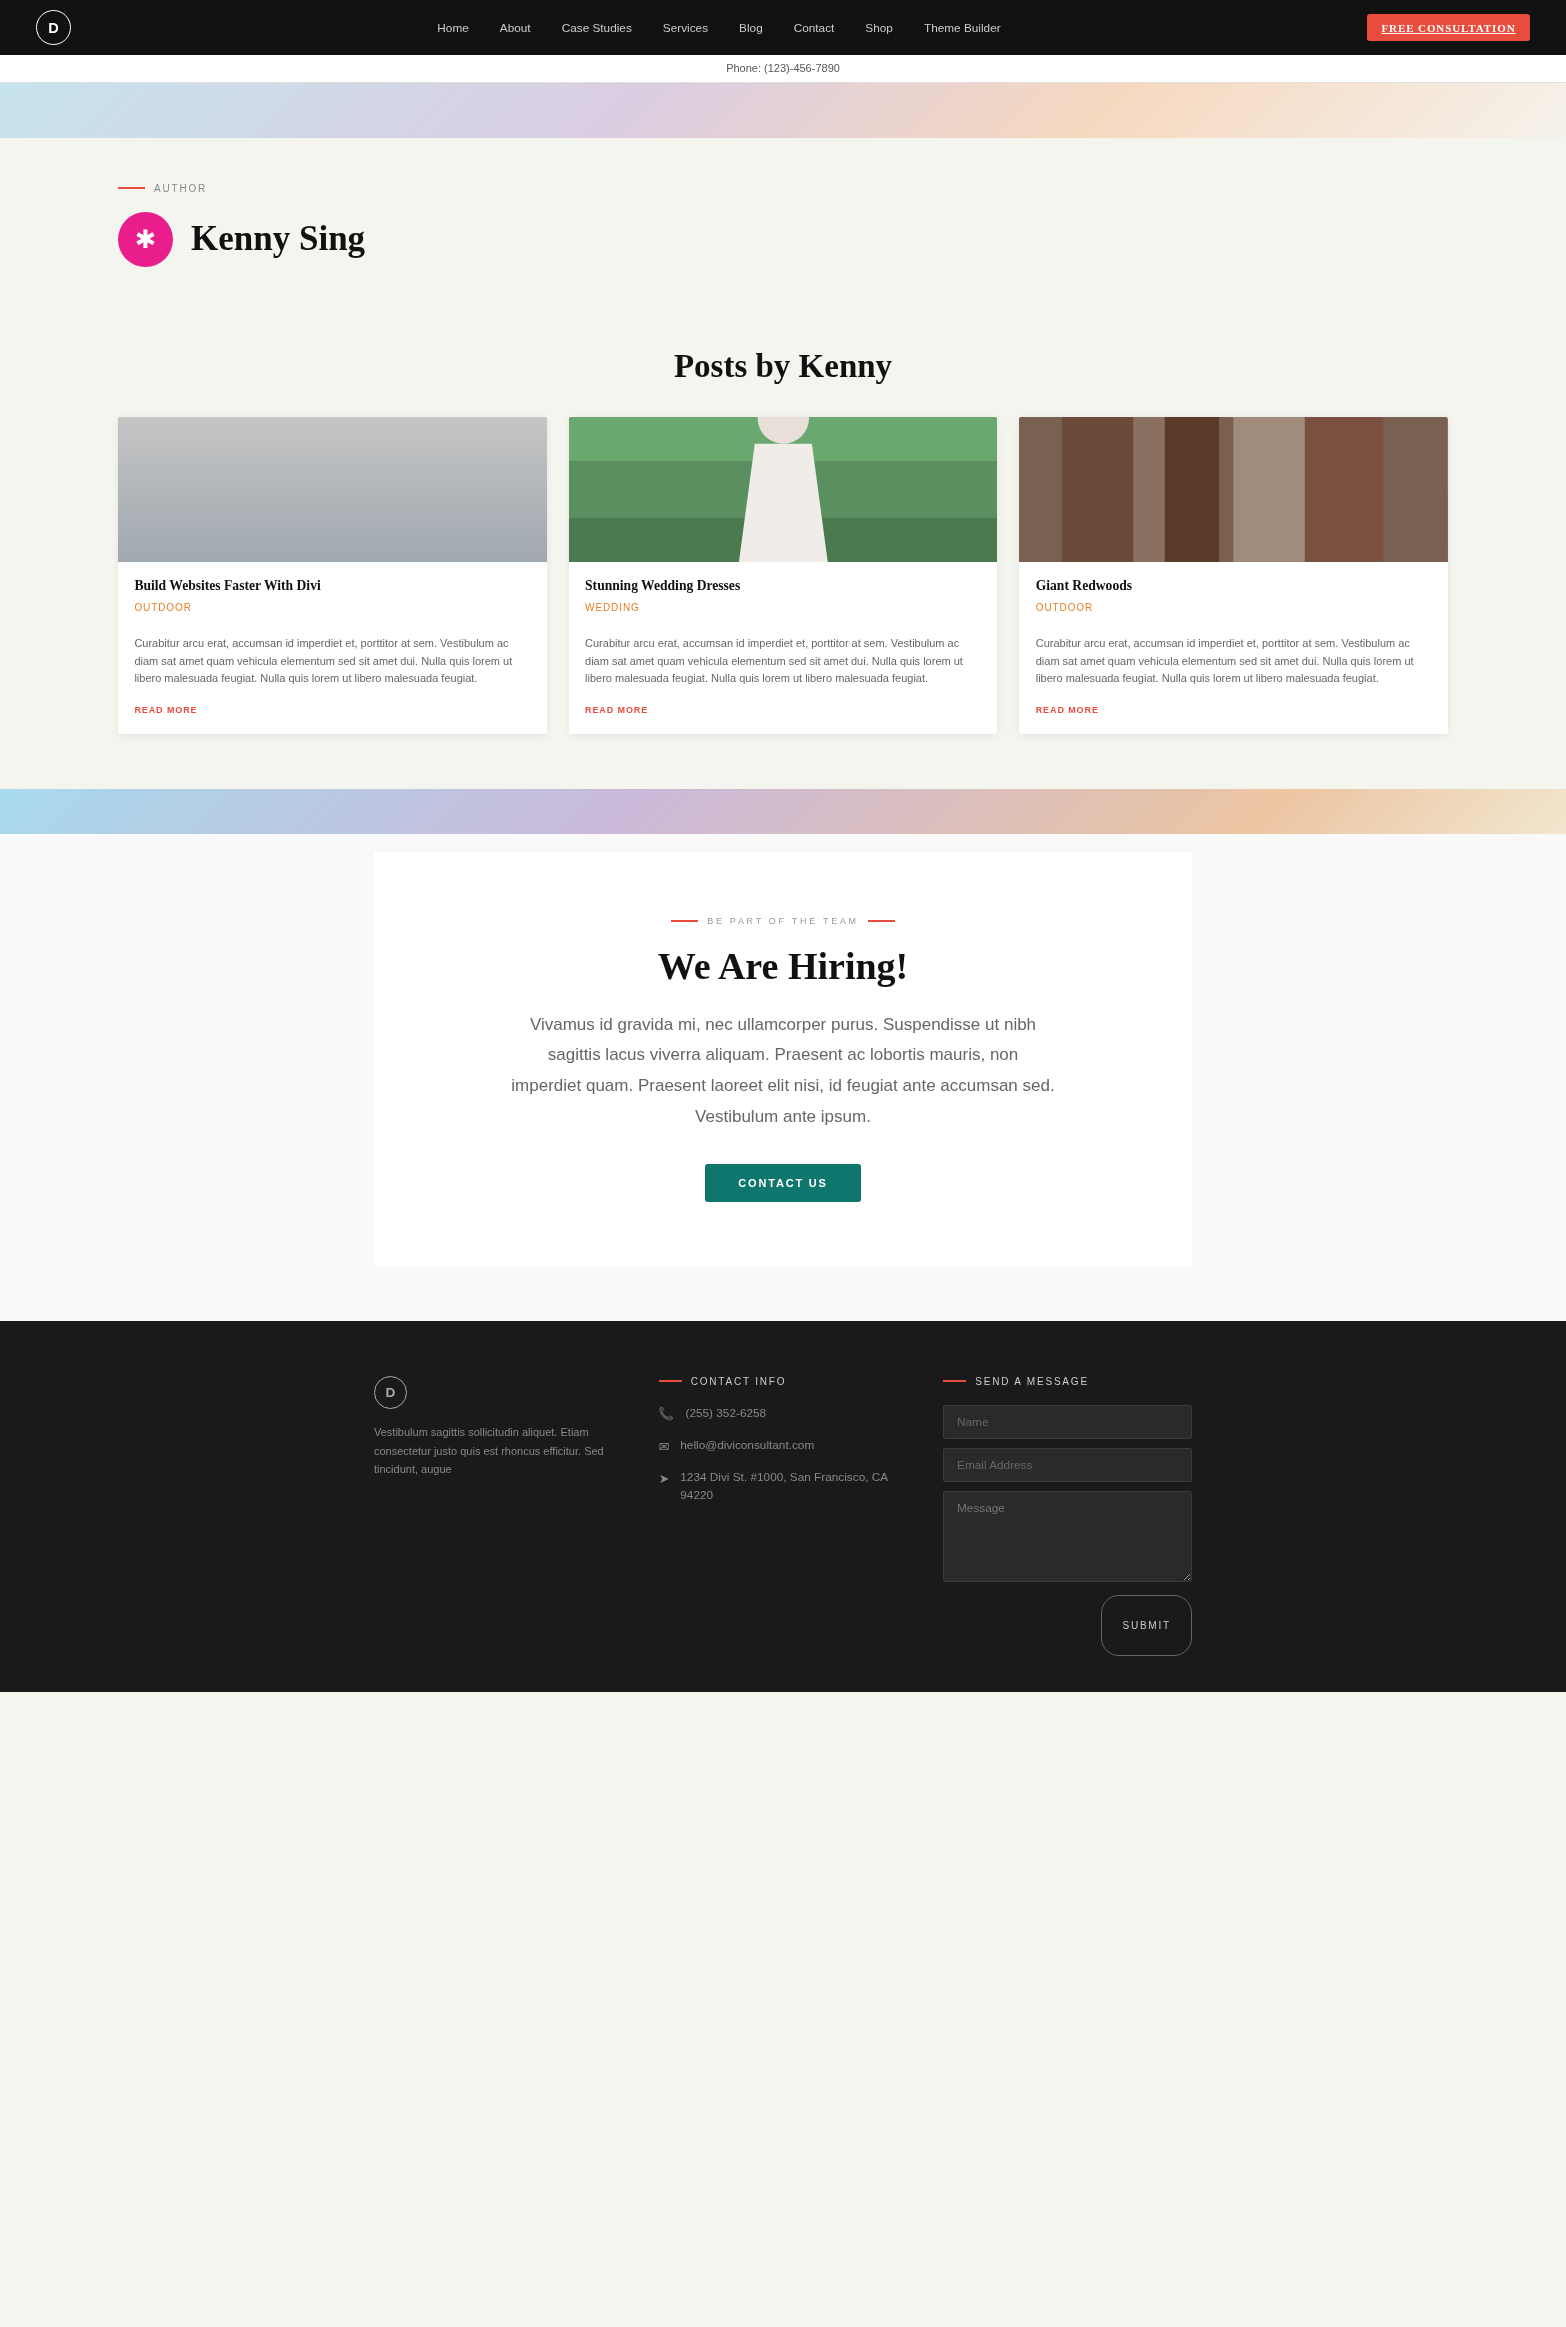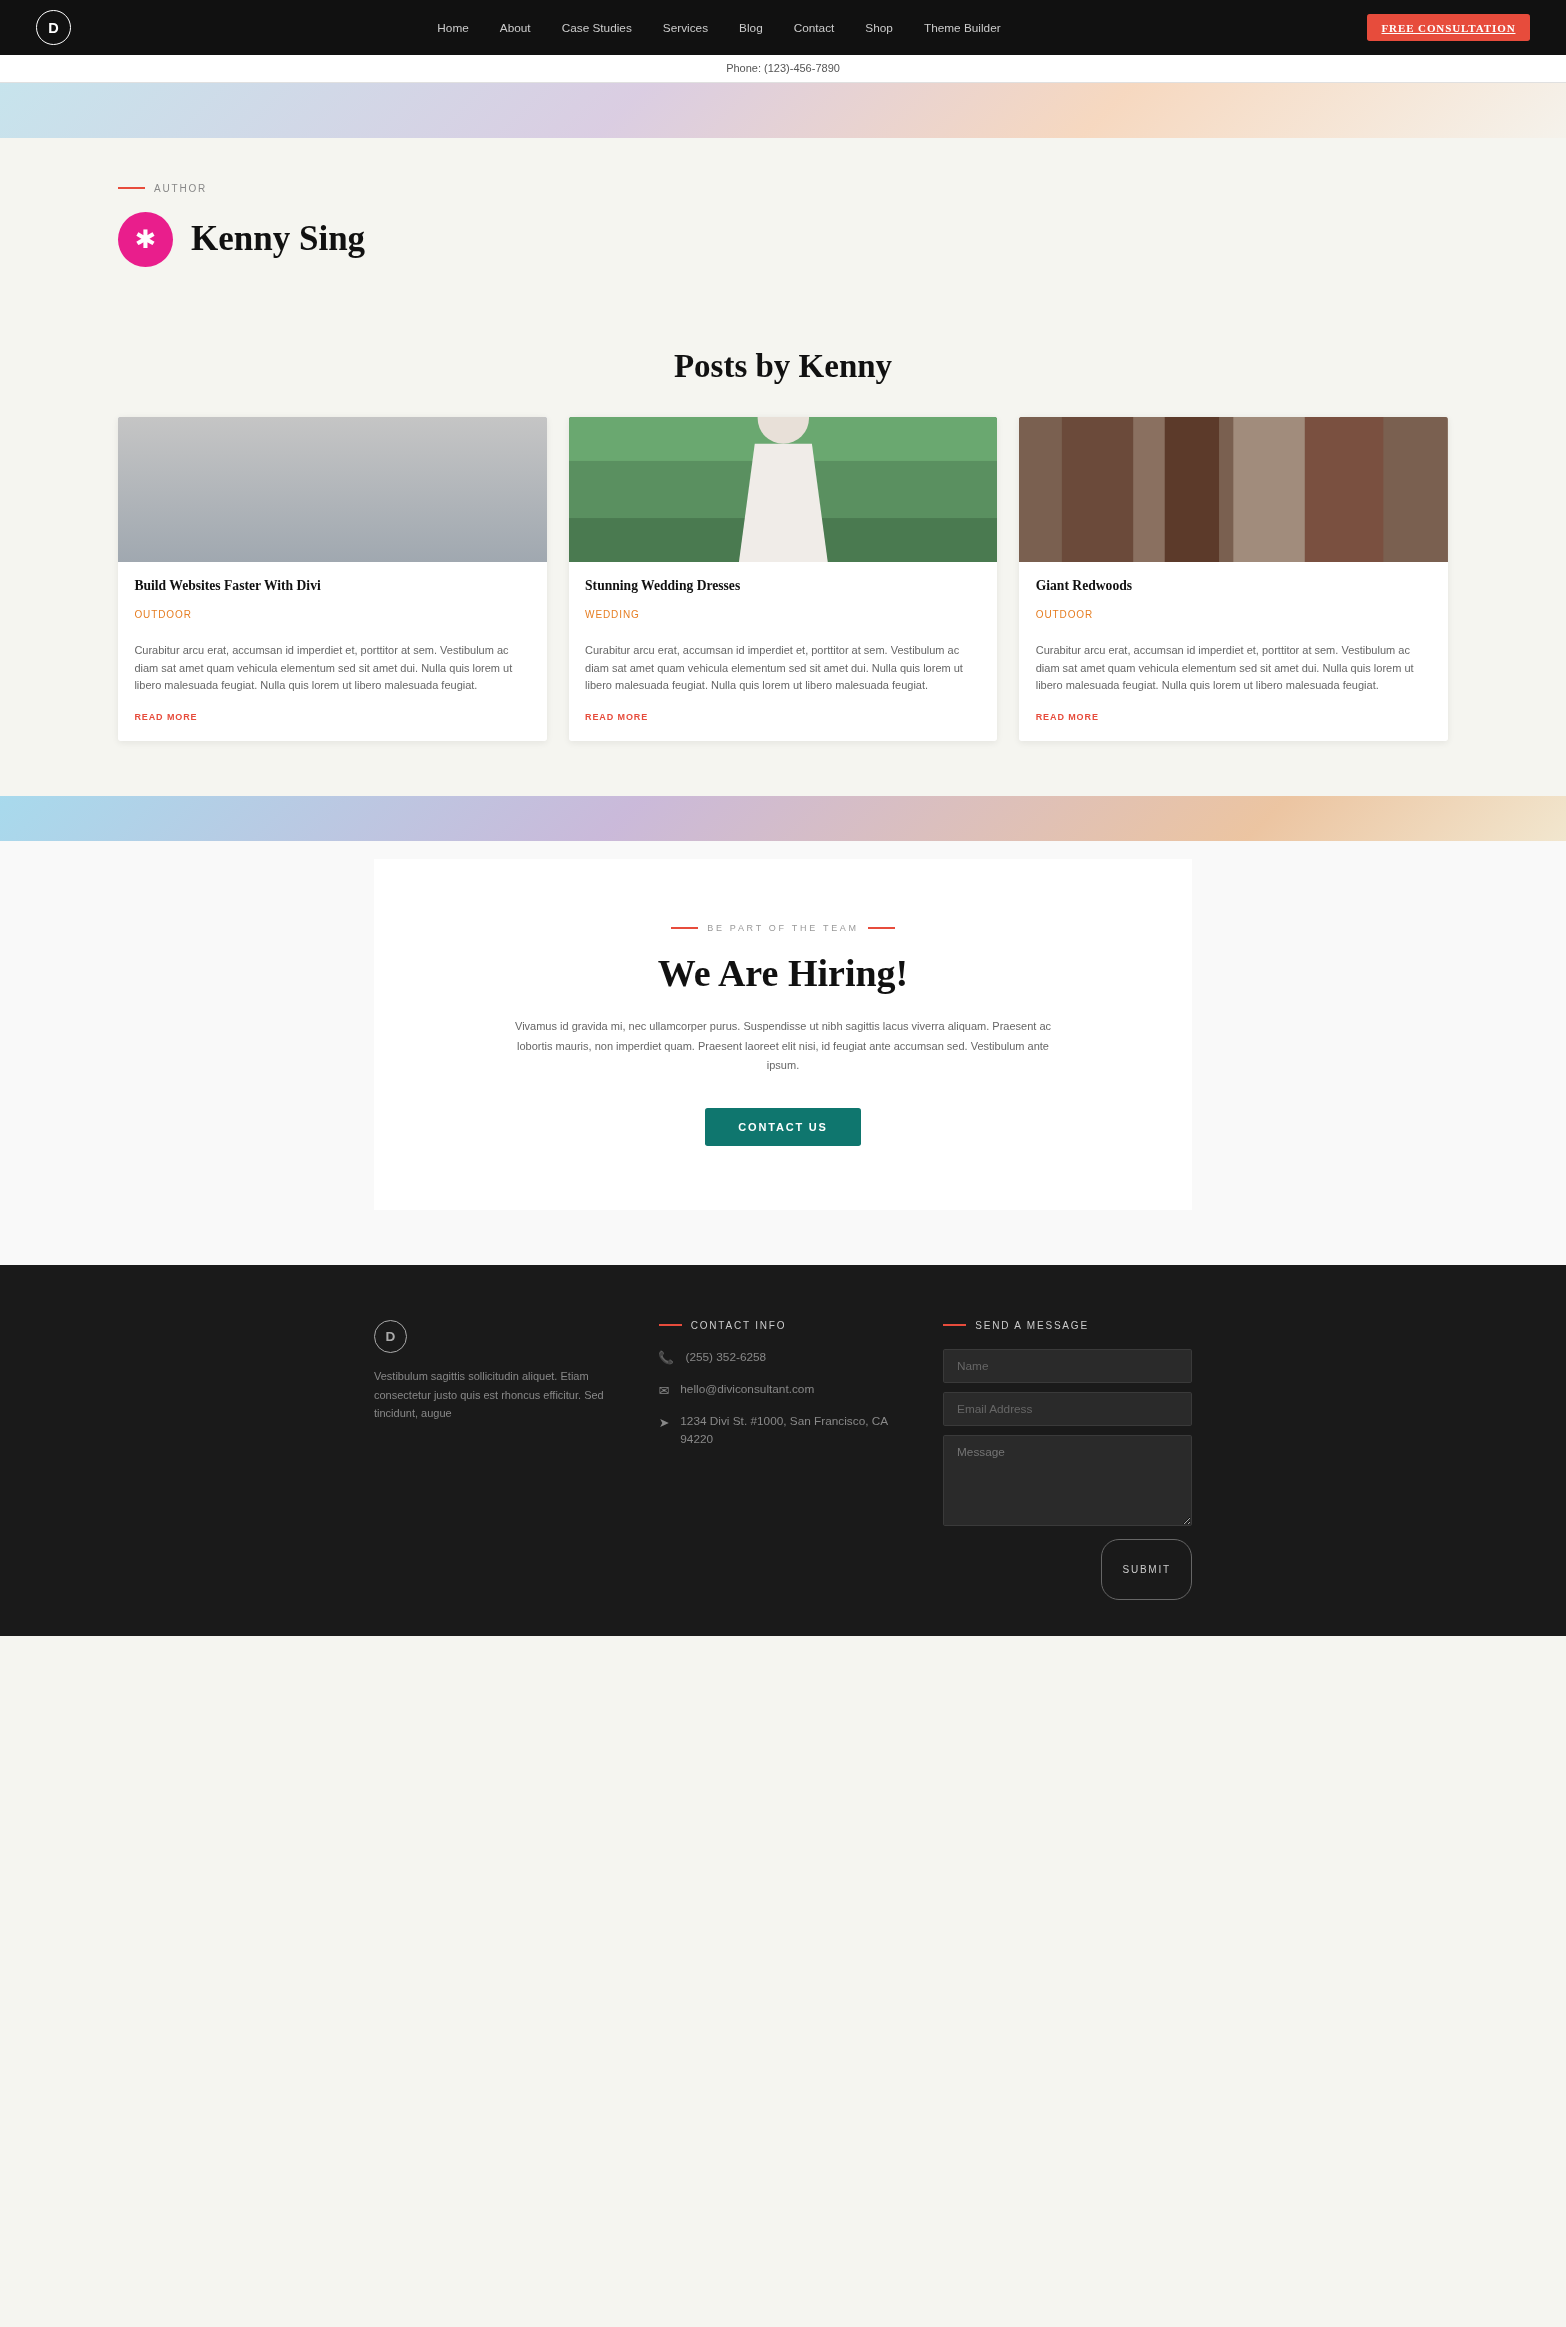--- a/index.html
+++ b/index.html
@@ -124,21 +124,21 @@
       background: linear-gradient(135deg, #7ab88a 0%, #5a9c6a 40%, #8db872 70%, #a0c080 100%);
       width: 100%; height: 145px;
     }
     .post-img-redwood {
       background: linear-gradient(135deg, #6b4a3a 0%, #5c4030 30%, #c8b8a8 60%, #8b7060 100%);
       width: 100%; height: 145px;
     }
     .post-content { padding: 16.4px; }
     .post-title {
       font-size: 13.6px; font-weight: bold; color: #111;
-      margin-bottom: 15px; font-family: Georgia, serif;
+      margin-bottom: 8px; font-family: Georgia, serif;
     }
     .post-category {
       color: #e67e22; font-size: 10px; font-family: sans-serif;
       text-transform: uppercase; letter-spacing: 0.9px;
       margin-bottom: 22px;
     }
     .post-excerpt {
       font-size: 11px; color: #666; line-height: 1.6;
       font-family: sans-serif; margin-bottom: 12.7px;
     }
@@ -170,21 +170,21 @@
       margin-bottom: 18px;
     }
     .hiring-label-line {
       width: 27px; height: 1.8px; background: #e74c3c;
     }
     .hiring-title {
       font-size: 38px; font-weight: bold; color: #111;
       font-family: Georgia, serif; margin-bottom: 22px;
     }
     .hiring-desc {
-      font-size: 11px; color: #666; line-height: 1.8;
+      font-size: 17px; color: #666; line-height: 1.8;
       font-family: sans-serif; max-width: 545px; margin: 8px auto 32px;
     }
     .contact-btn {
       background: #0f766e; color: #fff;
       padding: 12.7px 33px; border-radius: 2.7px;
       font-size: 11px; font-family: sans-serif;
       text-transform: uppercase; letter-spacing: 1.8px;
       font-weight: bold; border: none; cursor: pointer;
     }
     .hiring-wrapper {

